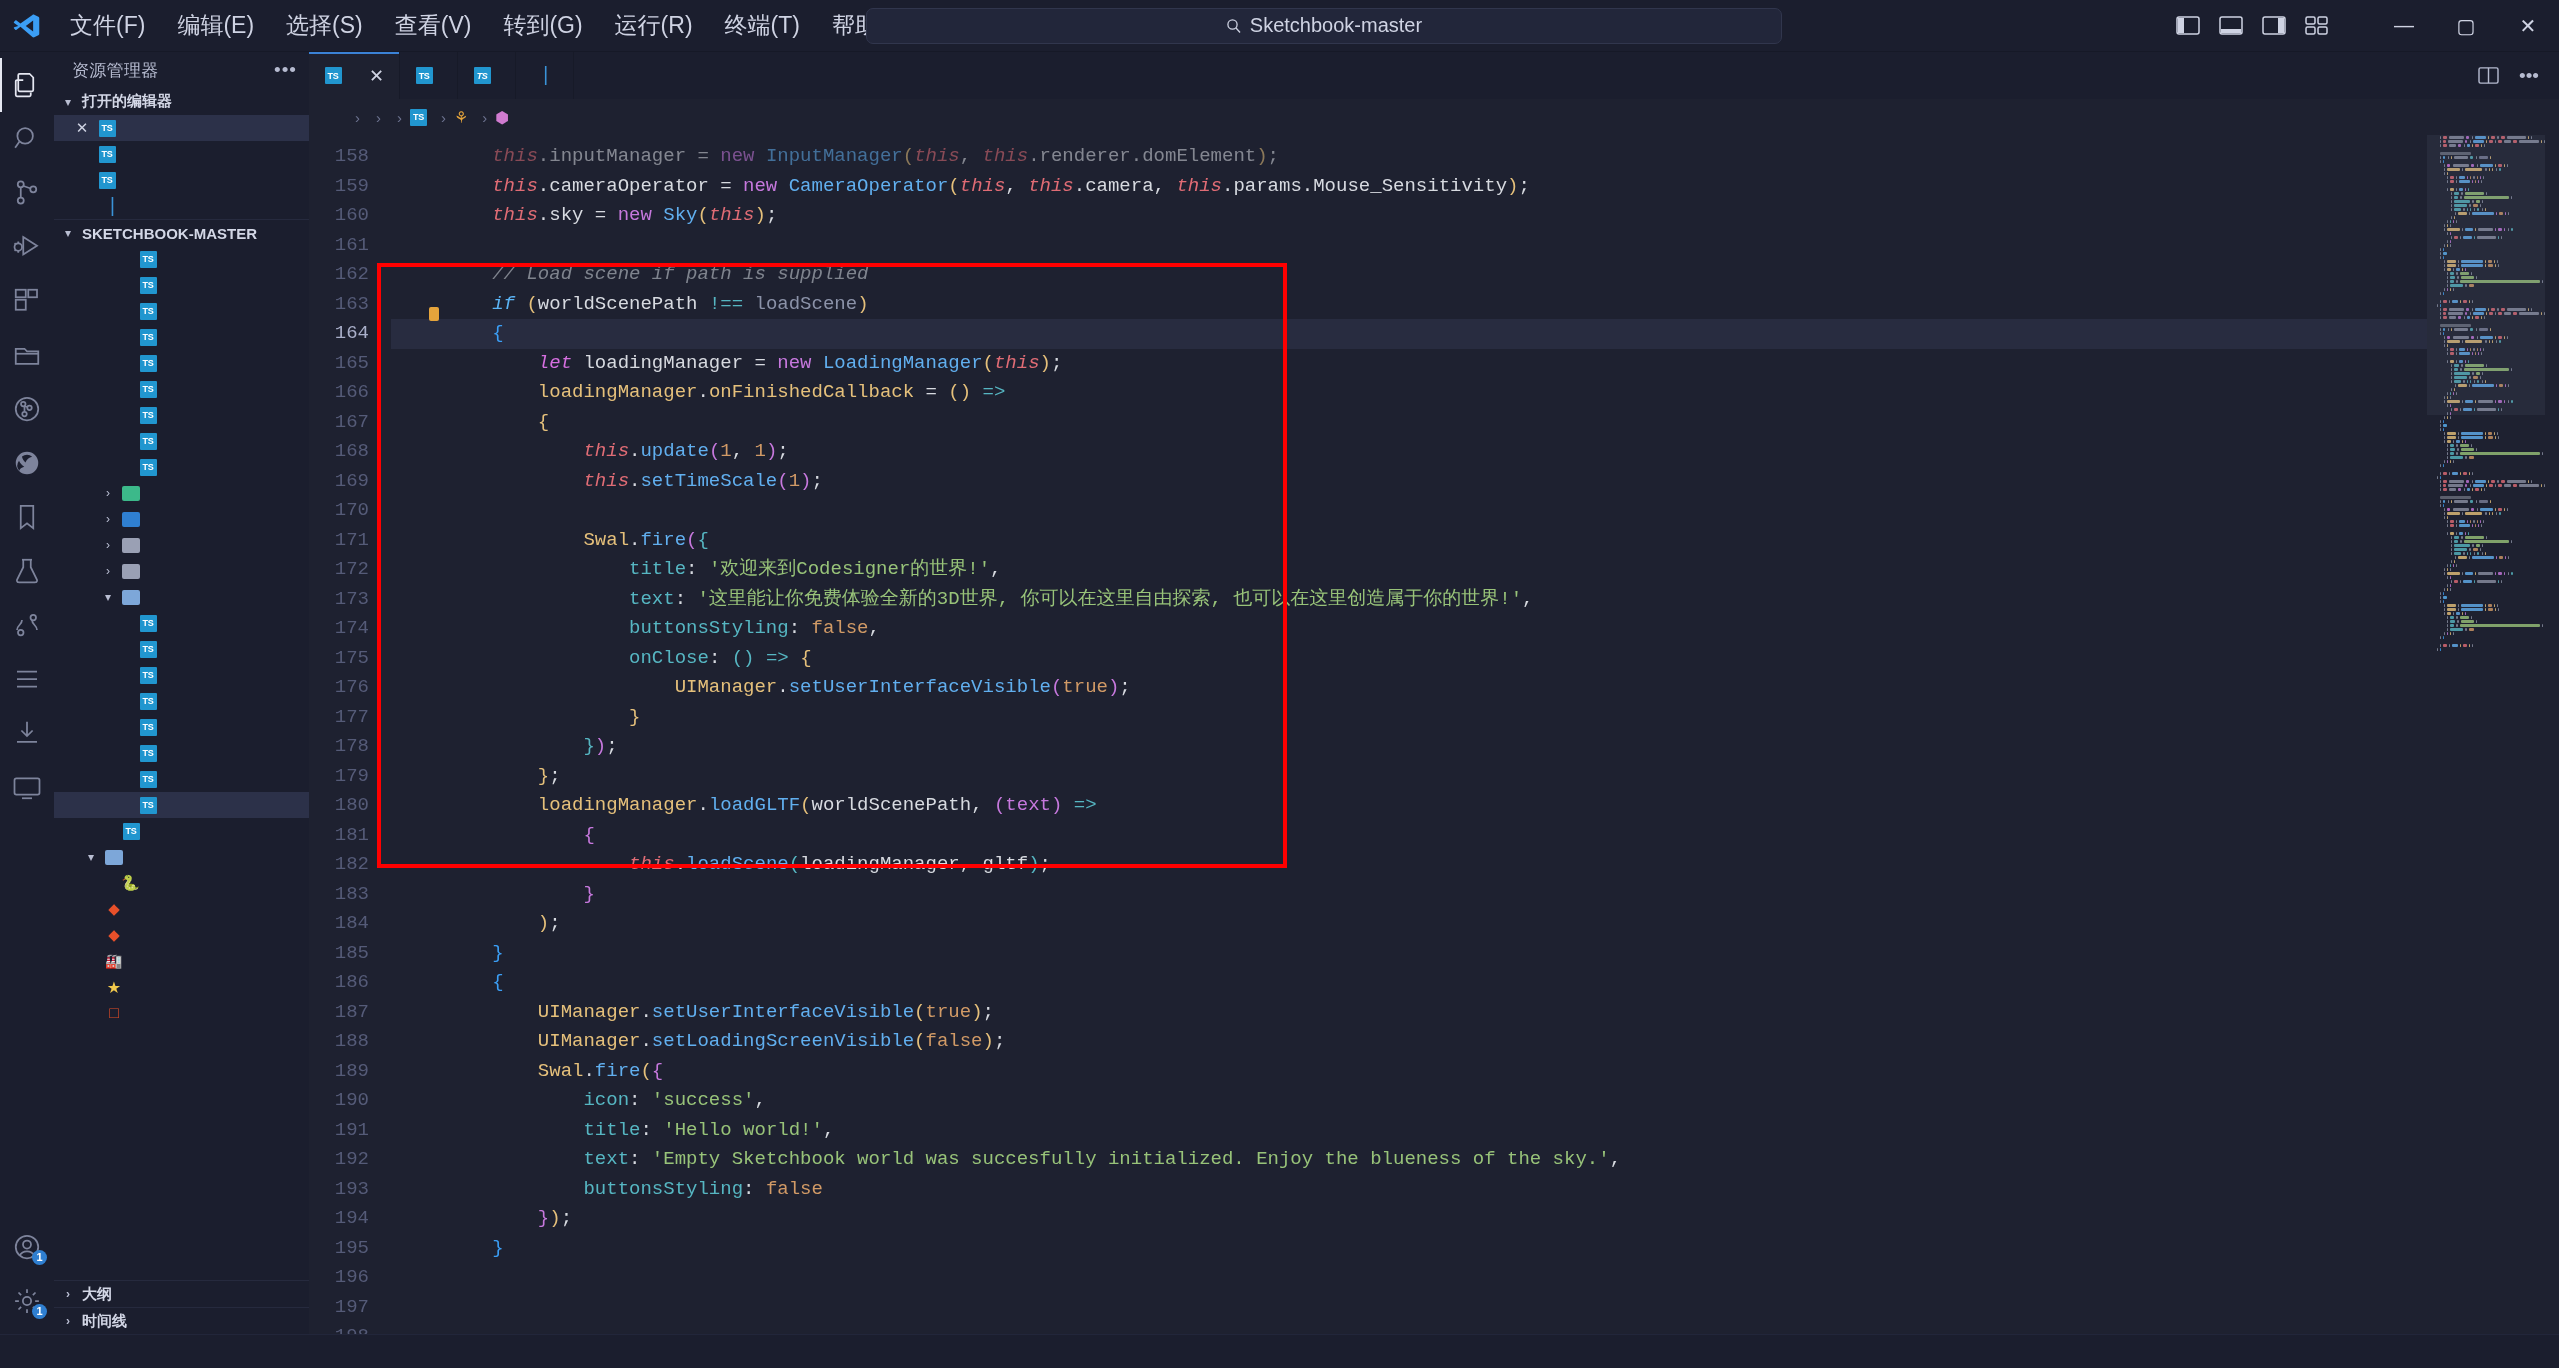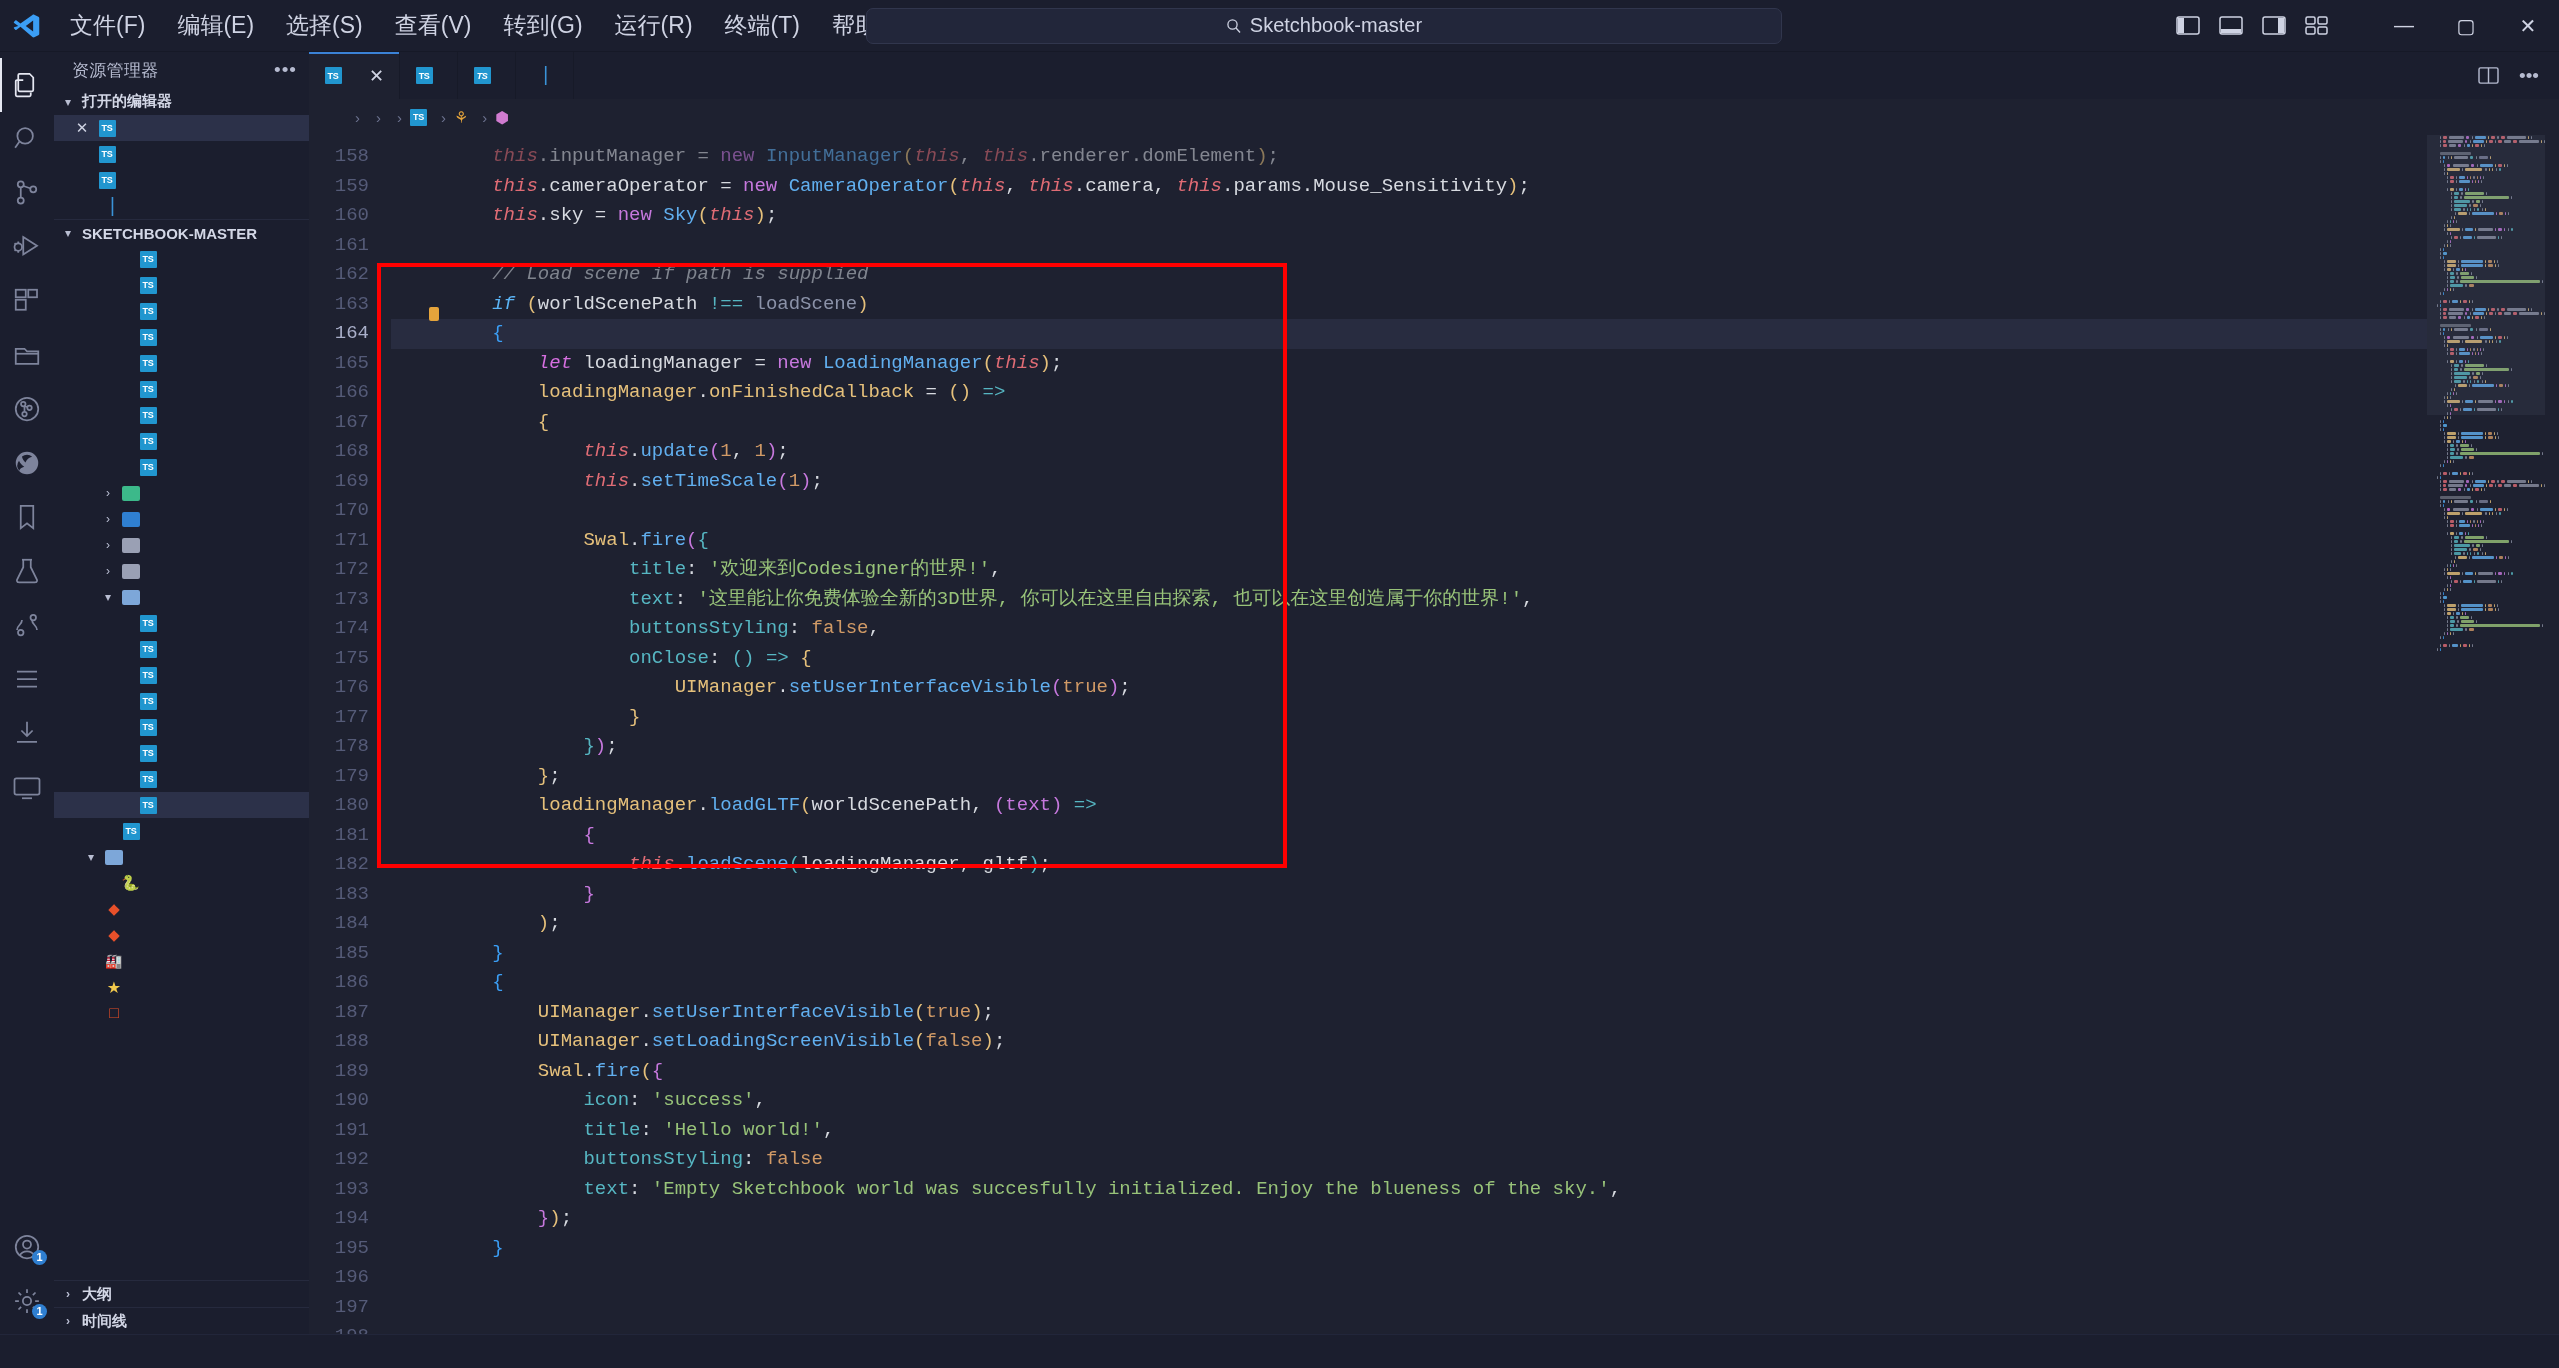--- a/index.html
+++ b/index.html
@@ -739,22 +739,22 @@
             <div class="cline"><span class="id">                    </span><span class="th">this</span><span class="id">.</span><span class="fn">loadScene</span><span class="br3">(</span><span class="id">loadingManager, gltf</span><span class="br3">)</span><span class="id">;</span></div>
             <div class="cline"><span class="id">                </span><span class="br2">}</span></div>
             <div class="cline"><span class="id">            </span><span class="br1">)</span><span class="id">;</span></div>
             <div class="cline"><span class="id">        </span><span class="bluebrace">}</span></div>
             <div class="cline"><span class="id">        </span><span class="bluebrace">{</span></div>
             <div class="cline"><span class="id">            </span><span class="pr">UIManager</span><span class="id">.</span><span class="fn">setUserInterfaceVisible</span><span class="br1">(</span><span class="num">true</span><span class="br1">)</span><span class="id">;</span></div>
             <div class="cline"><span class="id">            </span><span class="pr">UIManager</span><span class="id">.</span><span class="fn">setLoadingScreenVisible</span><span class="br1">(</span><span class="num">false</span><span class="br1">)</span><span class="id">;</span></div>
             <div class="cline"><span class="id">            </span><span class="pr">Swal</span><span class="id">.</span><span class="fn">fire</span><span class="br1">(</span><span class="br2">{</span></div>
             <div class="cline"><span class="id">                </span><span class="op">icon</span><span class="id">: </span><span class="str">'success'</span><span class="id">,</span></div>
             <div class="cline"><span class="id">                </span><span class="op">title</span><span class="id">: </span><span class="str">'Hello world!'</span><span class="id">,</span></div>
+            <div class="cline"><span class="id">                </span><span class="op">text</span><span class="id">: </span><span class="str">'Empty Sketchbook world was succesfully initialized. Enjoy the blueness of the sky.'</span><span class="id">,</span></div>
             <div class="cline"><span class="id">                </span><span class="op">buttonsStyling</span><span class="id">: </span><span class="num">false</span></div>
-            <div class="cline"><span class="id">                </span><span class="op">text</span><span class="id">: </span><span class="str">'Empty Sketchbook world was succesfully initialized. Enjoy the blueness of the sky.'</span><span class="id">,</span></div>
             <div class="cline"><span class="id">            </span><span class="br2">}</span><span class="br1">)</span><span class="id">;</span></div>
             <div class="cline"><span class="id">        </span><span class="bluebrace">}</span></div>
             <div class="cline">&nbsp;</div>
           </div>
         <div class="minimap" id="minimap">
             <div class="mm-line">
               <span class="mm-seg" style="width:1px;background:#8b90a2;margin-left:7px;opacity:.8"></span>
               <span class="mm-seg" style="width:4px;background:#e06c75;margin-left:0px;opacity:.8"></span>
               <span class="mm-seg" style="width:15px;background:#8b90a2;margin-left:0px;opacity:.8"></span>
               <span class="mm-seg" style="width:3px;background:#c678dd;margin-left:0px;opacity:.8"></span>

